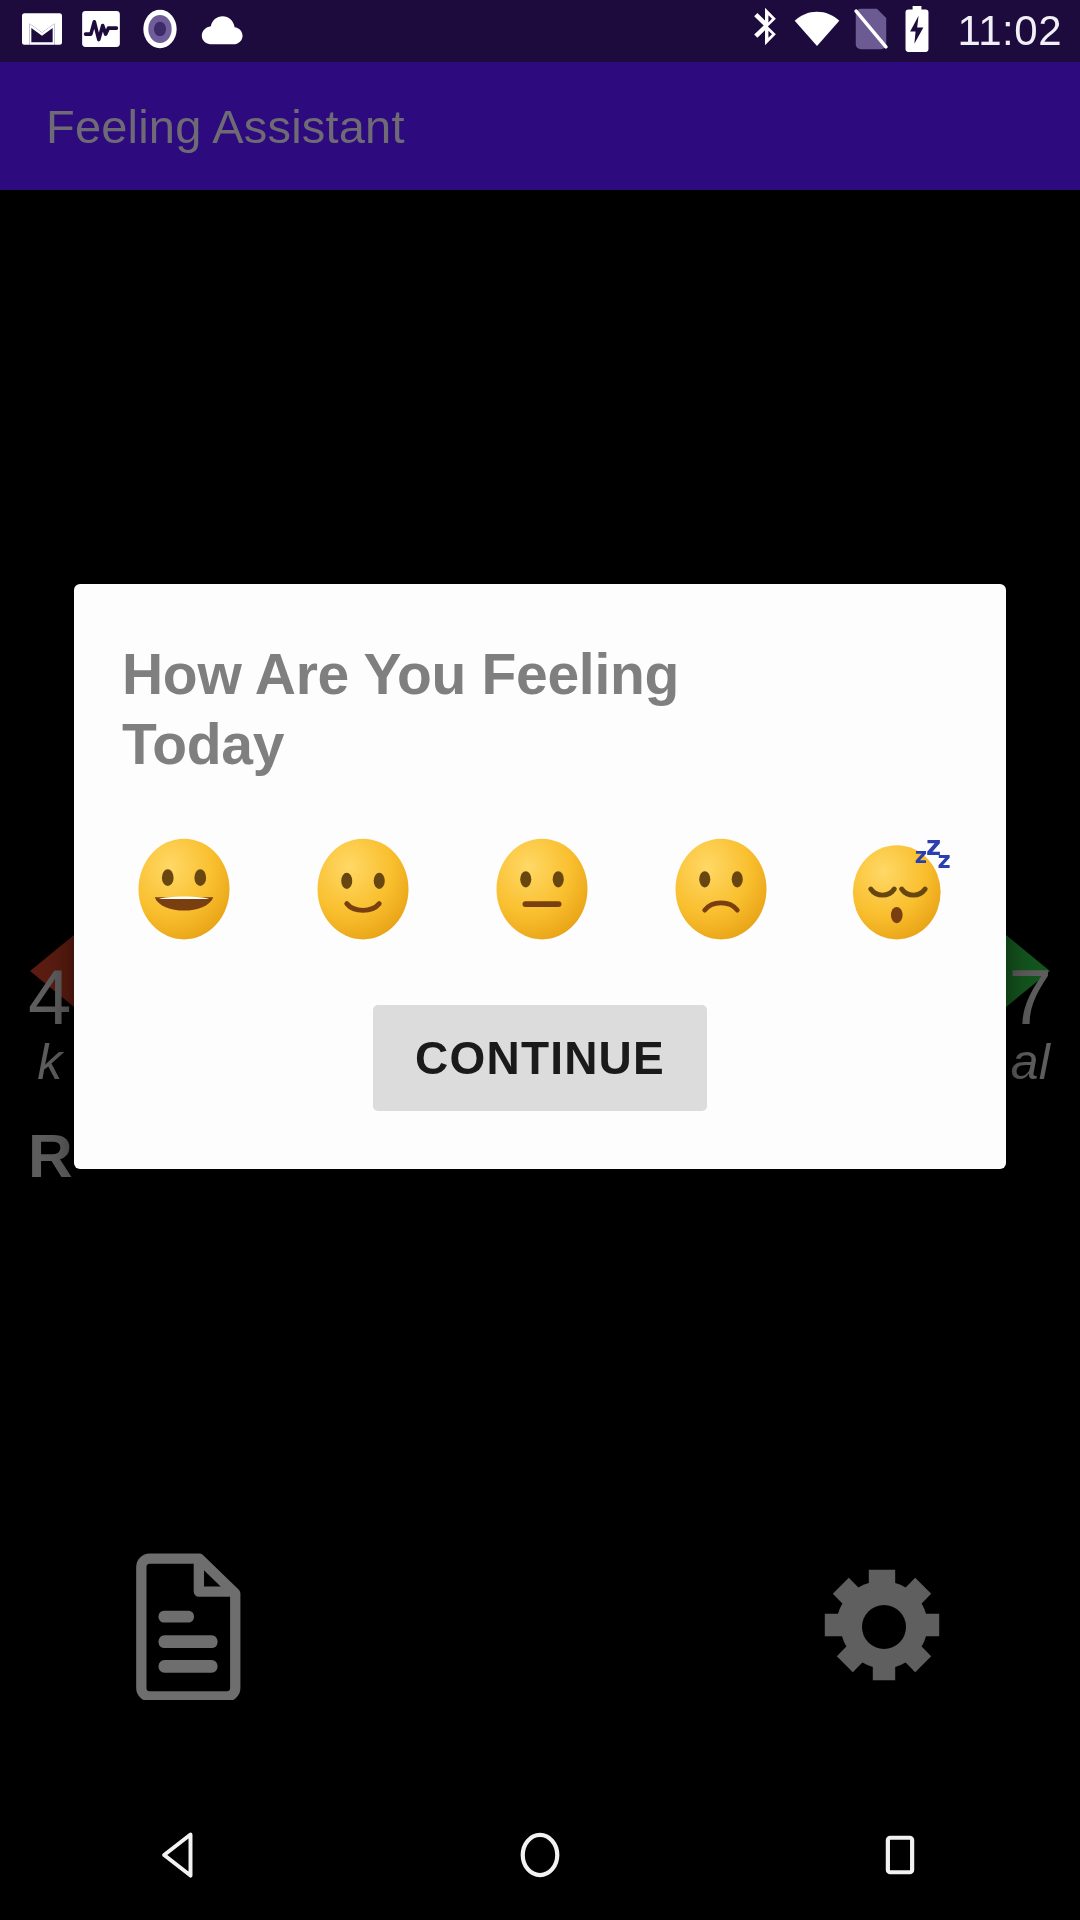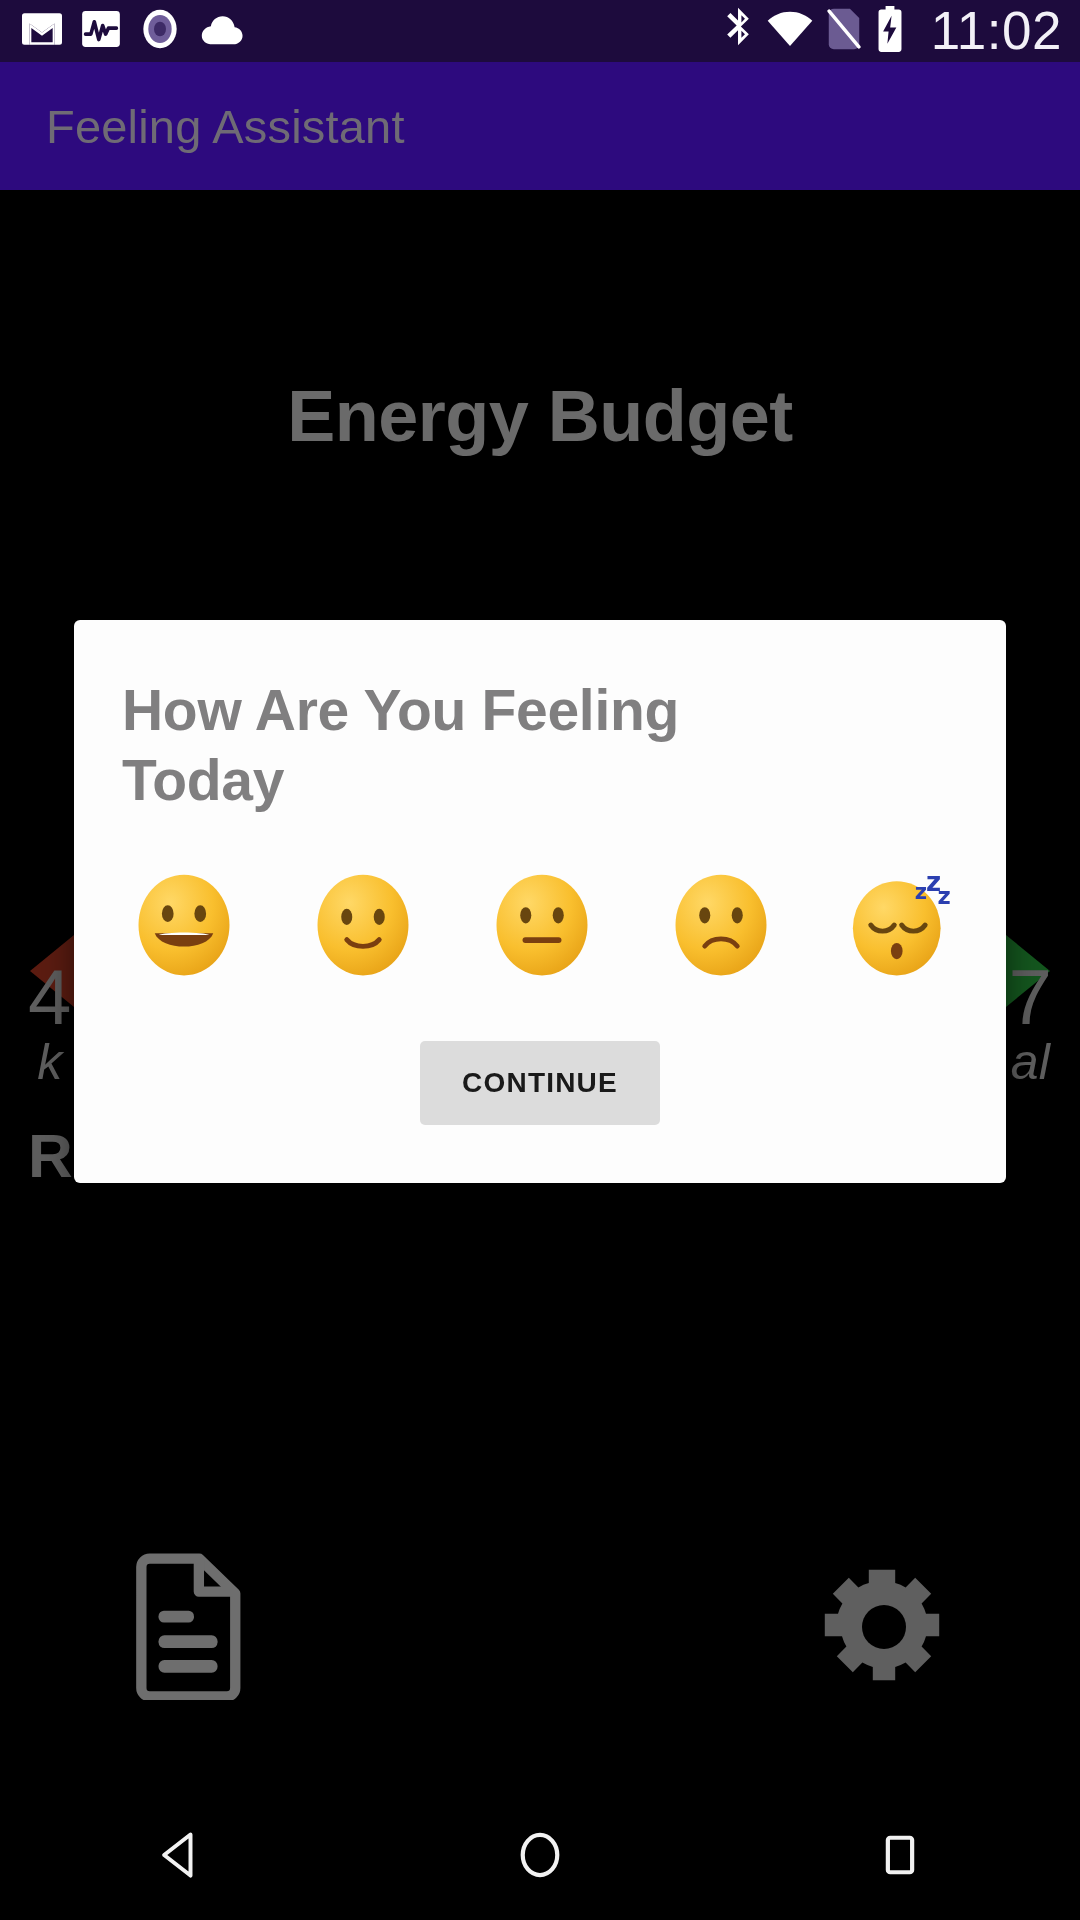--- a/index.html
+++ b/index.html
@@ -15,21 +15,21 @@
   #status-bar {
     position: absolute; top: 0; left: 0; width: 1080px; height: 62px;
     background: #1d0b3d;
     display: flex; align-items: center; justify-content: space-between;
     padding: 0 18px 0 22px;
   }
   .status-left { display: flex; align-items: center; gap: 20px; }
   .status-right { display: flex; align-items: center; gap: 14px; }
   .sicon { display: block; }
   #clock {
-    color: #f2f0f7; font-size: 53px; letter-spacing: 0.5px;
+    color: #f2f0f7; font-size: 42px; letter-spacing: 0.5px;
     font-family: "Liberation Sans", sans-serif; margin-left: 12px;
     line-height: 62px;
   }
 
   
   #app-bar {
     position: absolute; top: 62px; left: 0; width: 1080px; height: 128px;
     background: #2d0a7e;
   }
   #app-bar-title {
@@ -91,21 +91,21 @@
     position: absolute; top: 930px; left: 28px;
     color: #5e5e5e; font-size: 62px; font-weight: bold;
   }
 
   
   #doc-icon-btn { position: absolute; left: 132px; top: 1360px; }
   #gear-icon-btn { position: absolute; right: 132px; top: 1375px; }
 
   
   #dialog {
-    position: absolute; left: 74px; top: 620px;
+    position: absolute; left: 74px; top: 584px;
     width: 932px; border-radius: 6px;
     background: #fdfdfd;
     box-shadow: 0 8px 34px rgba(0,0,0,0.55);
     padding: 56px 48px 44px 48px;
   }
   #dialog-title {
     color: #807f80; font-size: 57px; font-weight: bold;
     line-height: 1.22; letter-spacing: -0.3px;
     max-width: 700px;
   }
@@ -120,21 +120,21 @@
     background: none; border: none; cursor: pointer;
     font-family: "DejaVu Sans", sans-serif;
   }
   .emoji-btn svg { display: block; }
   #dialog-actions {
     display: flex; justify-content: center; margin-top: 62px; margin-bottom: 14px;
   }
   #continue-button {
     background: #dcdcdc; border: none; border-radius: 5px;
     padding: 26px 42px;
-    color: #1a1a1a; font-size: 28px; font-weight: bold;
+    color: #1a1a1a; font-size: 46px; font-weight: bold;
     letter-spacing: 1.2px; cursor: pointer;
     font-family: "Liberation Sans", sans-serif;
   }
 
   
   #nav-bar {
     position: absolute; bottom: 0; left: 0; width: 1080px; height: 130px;
     background: #000; display: flex; align-items: center; justify-content: space-around;
   }
   .nav-btn { width: 200px; height: 130px; display: flex; align-items: center; justify-content: center; }
@@ -198,21 +198,20 @@
       <span id="clock">11:02</span>
     </div>
   </div>
 
   <div id="app-bar">
     <div id="app-bar-title">Feeling Assistant</div>
   </div>
 
   <div id="content">
 
-    <div id="page-title">Energy Budget</div>
 
     <div id="gauge-wrap">
       <svg id="gauge-svg" width="760" height="560" viewBox="0 0 760 560">
         <defs>
           <linearGradient id="arcgrad" x1="0" y1="0" x2="1" y2="0">
             <stop offset="0%" stop-color="#6d2a0c"></stop>
             <stop offset="32%" stop-color="#7a4a10"></stop>
             <stop offset="58%" stop-color="#6d6a12"></stop>
             <stop offset="100%" stop-color="#2f5a15"></stop>
           </linearGradient>

